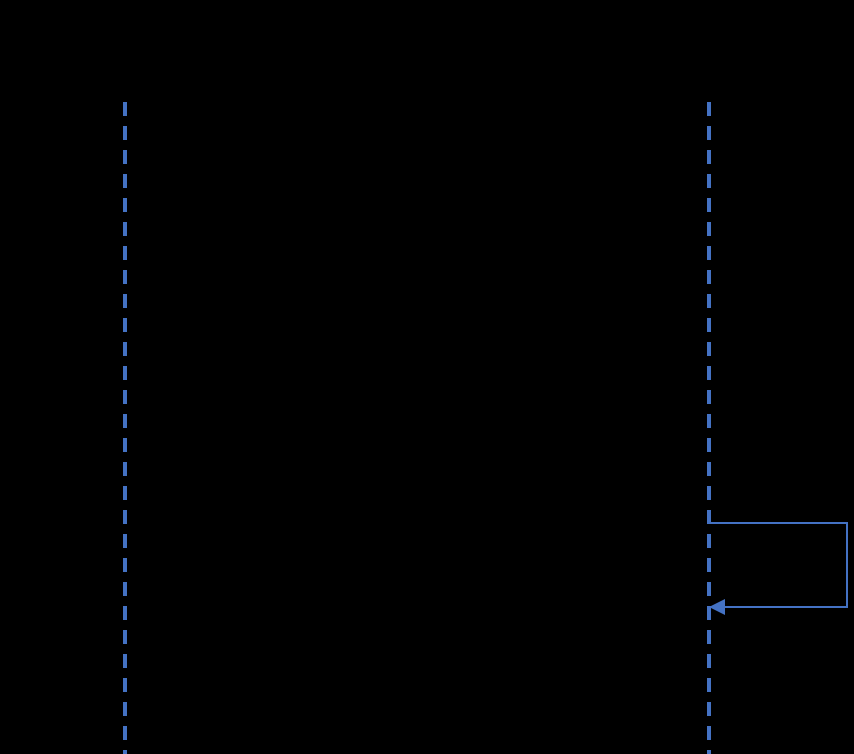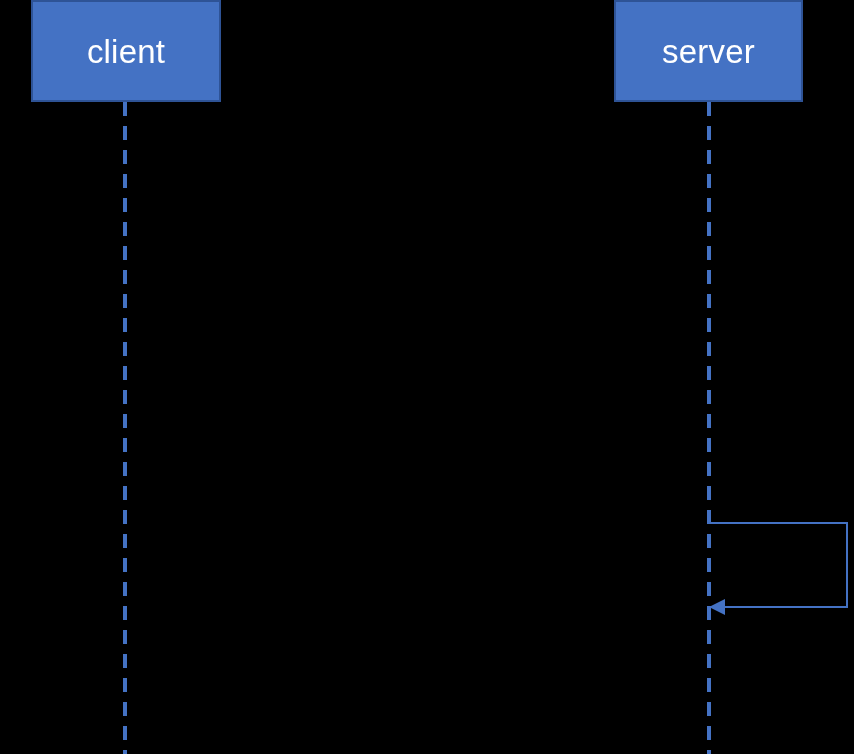--- a/index.html
+++ b/index.html
@@ -70,22 +70,16 @@
 
   <div class="lifeline" style="left:123px; top:102px; height:652px;"></div>
 
   <div class="lifeline" style="left:707px; top:102px; height:652px;"></div>
 
   <svg class="selfcall-svg" viewBox="0 0 854 754" xmlns="http://www.w3.org/2000/svg">
     <polyline points="711,523 847,523 847,607 723,607" fill="none" stroke="#4472C4" stroke-width="2"></polyline>
     <polygon points="709,607 725,599 725,615" fill="#4472C4"></polygon>
   </svg>
 
-  <div class="participant-box" style="left:31px; top:0px; width:190px; height:102px;">
-    <span class="participant-label">client</span>
-  </div>
 
-  <div class="participant-box" style="left:614px; top:0px; width:189px; height:102px;">
-    <span class="participant-label">server</span>
-  </div>
 
 
 </div>
 
 </body></html>

